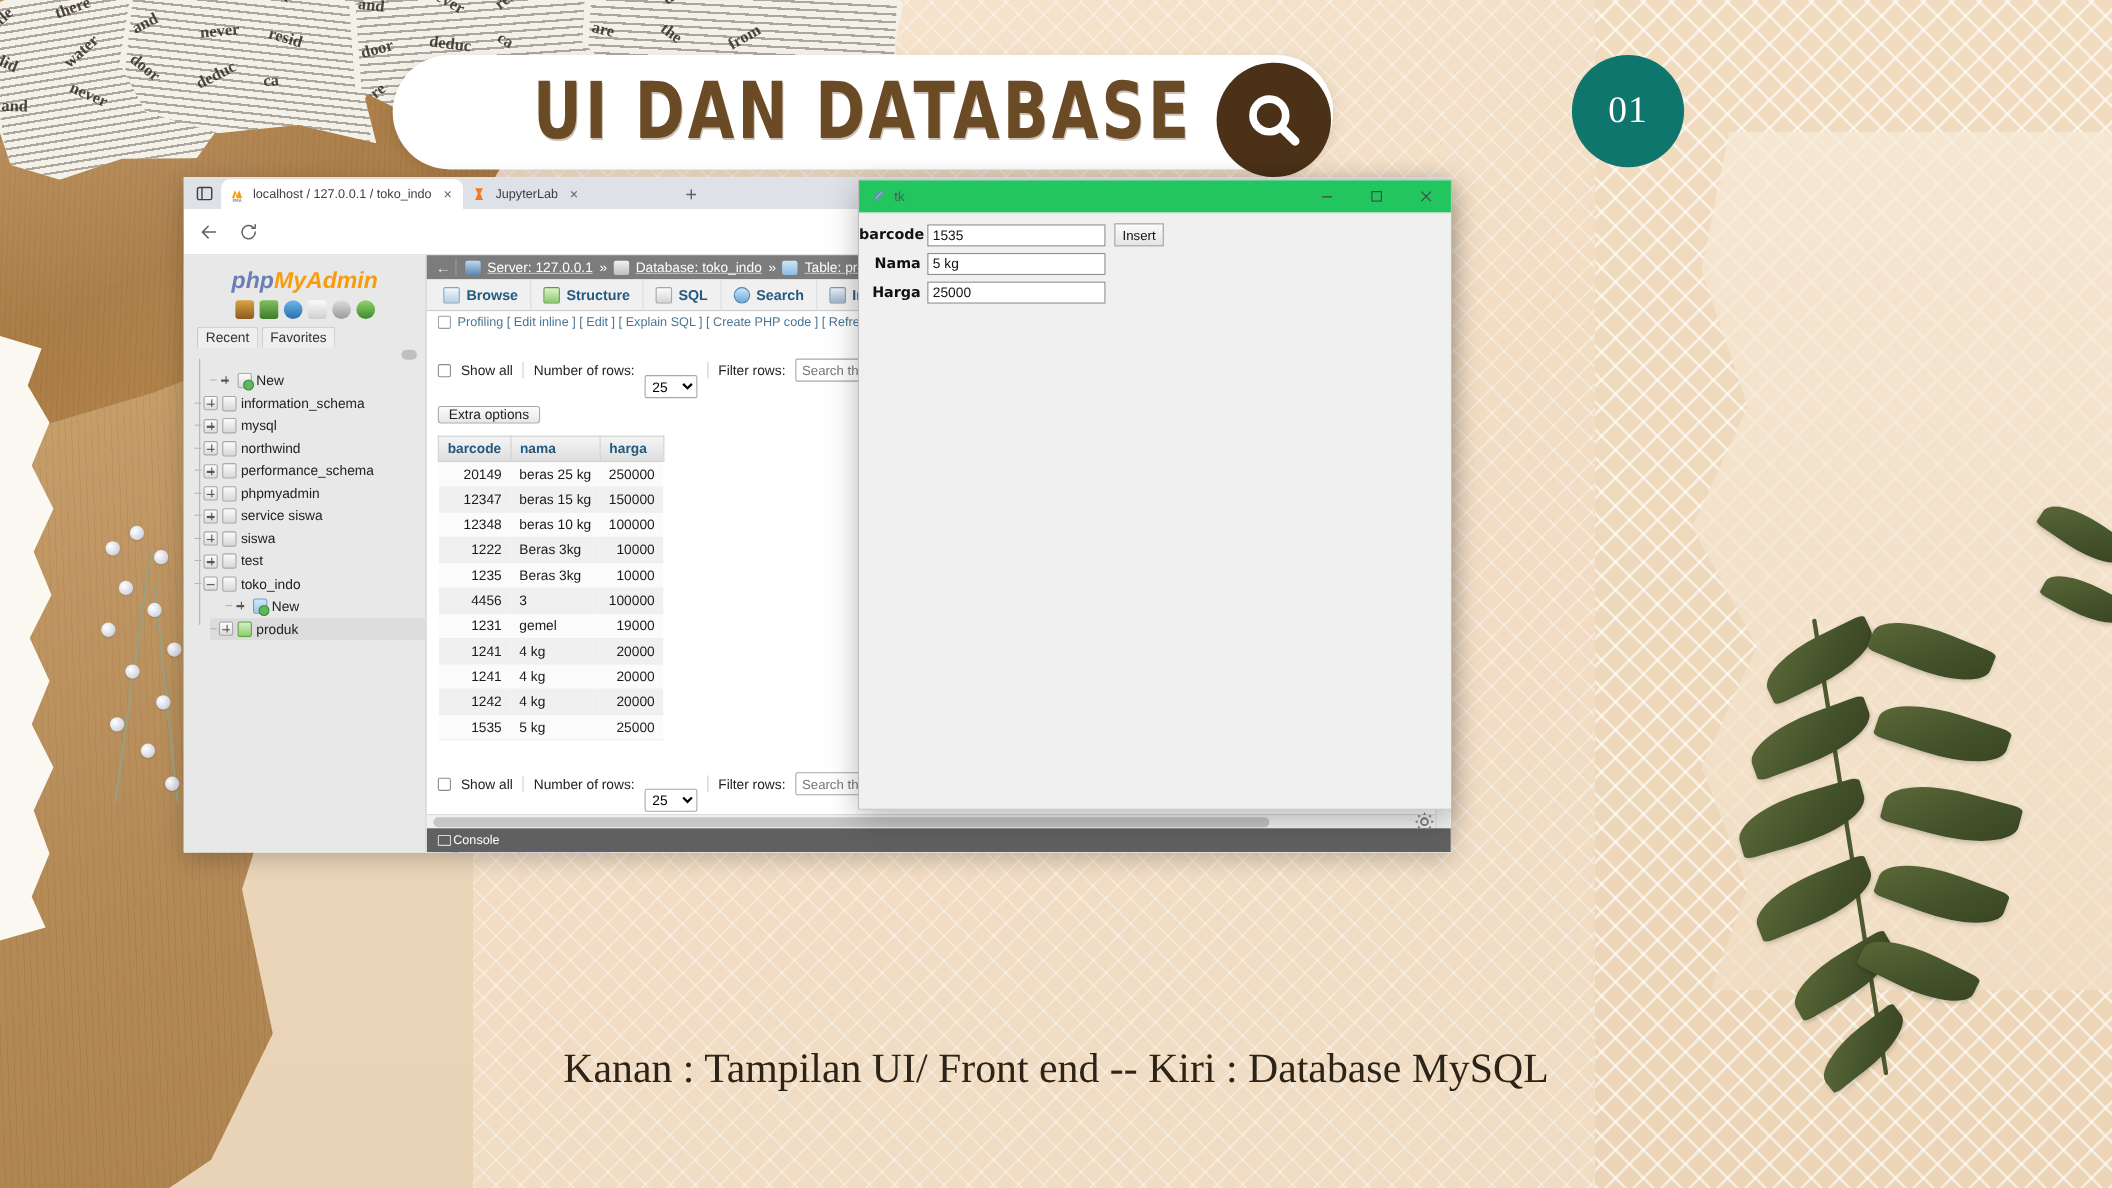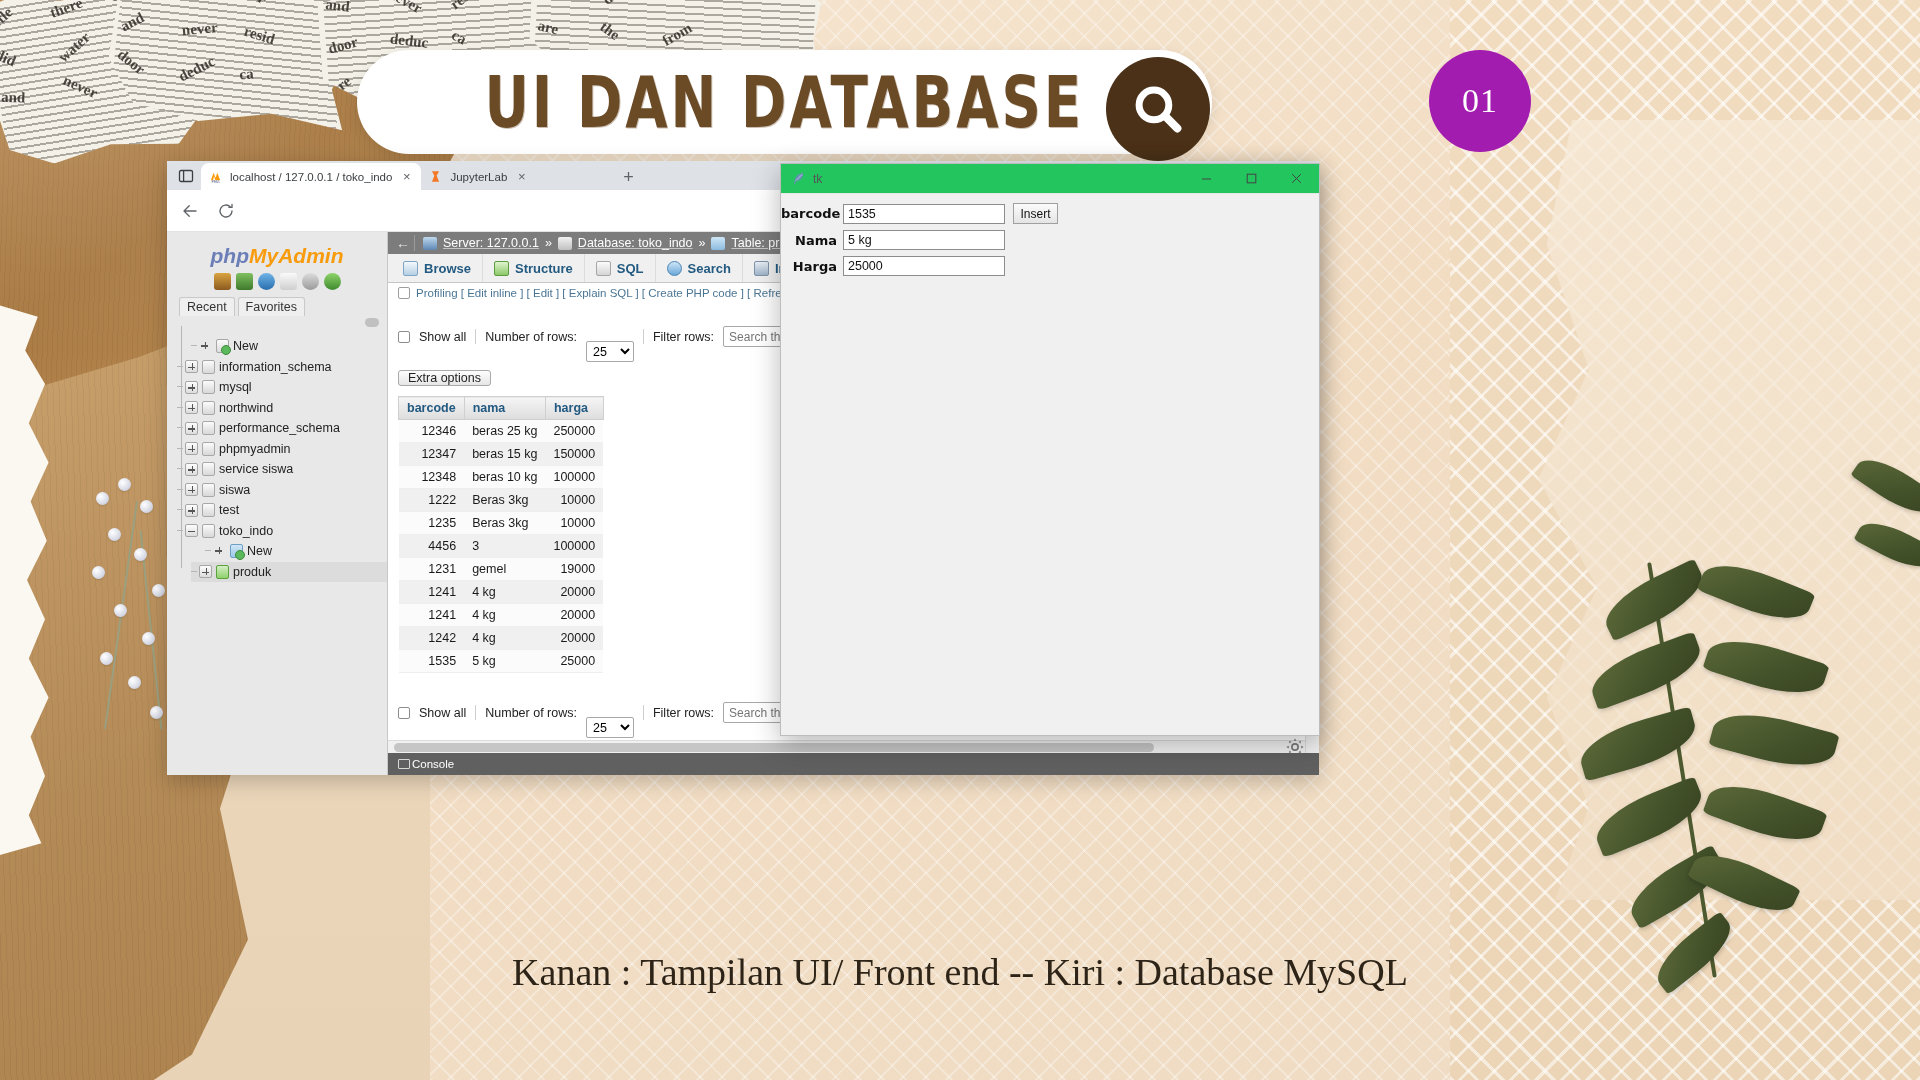--- a/index.html
+++ b/index.html
@@ -123,21 +123,21 @@
   #search-circle {
     position:absolute; left:1106px; top:57px; width:104px; height:104px;
     background:#4a3118; border-radius:50%;
     display:flex; align-items:center; justify-content:center;
   }
   #search-circle svg { width:54px; height:54px; }
 
   
   #page-badge {
     position:absolute; left:1429px; top:50px; width:102px; height:102px;
-    background:#a21caf; border-radius:50%;
+    background:#0f766e; border-radius:50%;
     display:flex; align-items:center; justify-content:center;
   }
   #page-badge span {
     font-family:"Liberation Serif", serif; font-size:34px; color:#fff; letter-spacing:1px;
   }
 
   
   #browser {
     position:absolute; left:167px; top:161px; width:1152px; height:614px;
     background:#fff; overflow:hidden;
@@ -650,21 +650,21 @@
         <table class="results">
           <thead>
               <tr id="res-head">
                 <th>barcode</th>
                 <th>nama</th>
                 <th>harga</th>
               </tr>
             </thead>
           <tbody id="res-body">
               <tr class="odd">
-                <td class="num">12346</td>
+                <td class="num">20149</td>
                 <td>beras 25 kg</td>
                 <td class="num">250000</td>
               </tr>
               <tr class="even">
                 <td class="num">12347</td>
                 <td>beras 15 kg</td>
                 <td class="num">150000</td>
               </tr>
               <tr class="odd">
                 <td class="num">12348</td>

